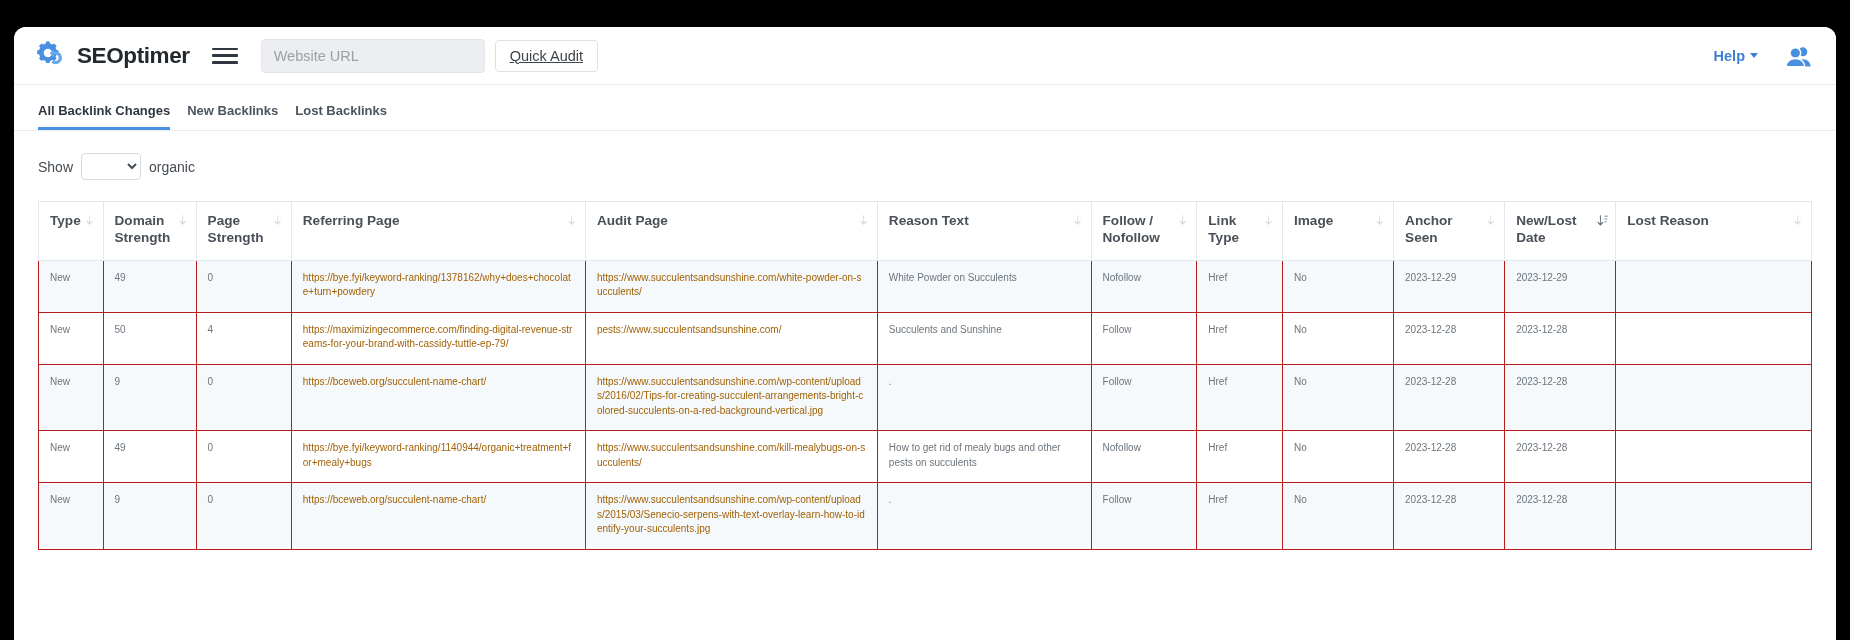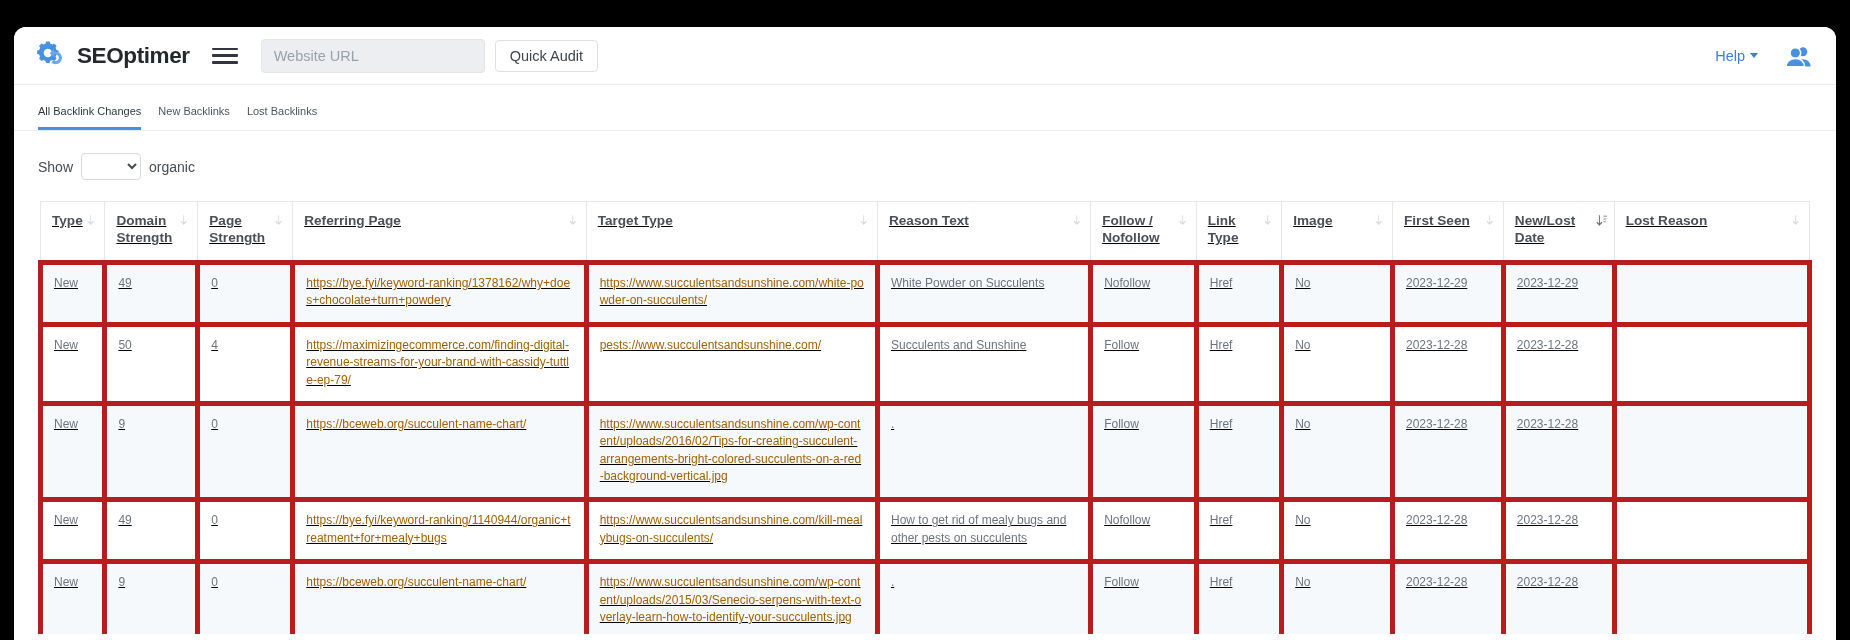--- a/index.html
+++ b/index.html
@@ -88,31 +88,32 @@
     height: 32px;
     padding: 0 14px;
     background: #ffffff;
     border: 1px solid #dde1e6;
     border-radius: 4px;
     font-size: 14.5px;
     font-family: "Liberation Sans", sans-serif;
     color: #3e444b;
     cursor: pointer;
     white-space: nowrap;
+    text-decoration: underline;
   }
 
   .topbar-right {
     margin-left: auto;
     display: flex;
     align-items: center;
     gap: 28px;
   }
   .help-link {
     font-size: 14.5px;
-    font-weight: normal;
+    font-weight: bold;
     color: #3e7fd4;
     cursor: pointer;
     white-space: nowrap;
     display: flex;
     align-items: center;
     gap: 5px;
   }
   .caret-down {
     width: 0; height: 0;
     border-left: 4px solid transparent;
@@ -126,22 +127,22 @@
 
   #tabs {
     display: flex;
     align-items: flex-end;
     gap: 0;
     padding: 16px 24px 0 24px;
     border-bottom: 1px solid #e7eaef;
     height: 46px;
   }
   .tab {
-    font-size: 11px;
-    font-weight: normal;
+    font-size: 13px;
+    font-weight: bold;
     color: #4b5560;
     padding: 0 0 10px 0;
     margin-right: 17px;
     cursor: pointer;
     border-bottom: 3px solid transparent;
     white-space: nowrap;
     line-height: 1;
   }
   .tab.active {
     color: #2e3742;
@@ -190,21 +191,20 @@
     color: #454c54;
     outline: none;
     background: #fff;
   }
 
   
   #table-scroll {
     padding: 7px 24px;
     height: 440px;
     overflow: hidden;
-    text-decoration: underline;
   }
   table {
     width: 100%;
     border-collapse: collapse;
     table-layout: fixed;
     font-size: 13.5px;
   }
   thead th {
     text-align: left;
     vertical-align: top;
@@ -225,23 +225,23 @@
     top: 12px;
     width: 11px;
     height: 13px;
     opacity: 0.55;
   }
   .sort-icon.active { opacity: 0.95; }
 
   tbody td {
     vertical-align: top;
     padding: 10px 11px 12px 11px;
-    border: 5px solid #b91c1c;
+    border: 1px solid #b91c1c;
     color: #6c757d;
-    font-size: 12px;
+    font-size: 10px;
     line-height: 1.45;
     word-wrap: break-word;
     overflow-wrap: break-word;
   }
   tbody tr.odd td { background: #f6f9fb; }
   tbody tr.even td { background: #ffffff; }
   td a {
     color: #a16207;
     text-decoration: none;
     word-break: break-all;
@@ -352,21 +352,21 @@
                   <path fill="#b7bfc8" d="M4.6 1.2v8.1L2.5 7.2 1.5 8.2l3.6 3.8 3.6-3.8-1-1-2.1 2.1V1.2z"></path>
                 </svg>
               </th>
               <th>
                 <span class="th-inner">Referring Page</span>
                 <svg class="sort-icon" viewBox="0 0 12 14">
                   <path fill="#b7bfc8" d="M4.6 1.2v8.1L2.5 7.2 1.5 8.2l3.6 3.8 3.6-3.8-1-1-2.1 2.1V1.2z"></path>
                 </svg>
               </th>
               <th>
-                <span class="th-inner">Target Type</span>
+                <span class="th-inner">Audit Page</span>
                 <svg class="sort-icon" viewBox="0 0 12 14">
                   <path fill="#b7bfc8" d="M4.6 1.2v8.1L2.5 7.2 1.5 8.2l3.6 3.8 3.6-3.8-1-1-2.1 2.1V1.2z"></path>
                 </svg>
               </th>
               <th>
                 <span class="th-inner">Reason Text</span>
                 <svg class="sort-icon" viewBox="0 0 12 14">
                   <path fill="#b7bfc8" d="M4.6 1.2v8.1L2.5 7.2 1.5 8.2l3.6 3.8 3.6-3.8-1-1-2.1 2.1V1.2z"></path>
                 </svg>
               </th>
@@ -382,21 +382,21 @@
                   <path fill="#b7bfc8" d="M4.6 1.2v8.1L2.5 7.2 1.5 8.2l3.6 3.8 3.6-3.8-1-1-2.1 2.1V1.2z"></path>
                 </svg>
               </th>
               <th>
                 <span class="th-inner">Image</span>
                 <svg class="sort-icon" viewBox="0 0 12 14">
                   <path fill="#b7bfc8" d="M4.6 1.2v8.1L2.5 7.2 1.5 8.2l3.6 3.8 3.6-3.8-1-1-2.1 2.1V1.2z"></path>
                 </svg>
               </th>
               <th>
-                <span class="th-inner">First Seen</span>
+                <span class="th-inner">Anchor Seen</span>
                 <svg class="sort-icon" viewBox="0 0 12 14">
                   <path fill="#b7bfc8" d="M4.6 1.2v8.1L2.5 7.2 1.5 8.2l3.6 3.8 3.6-3.8-1-1-2.1 2.1V1.2z"></path>
                 </svg>
               </th>
               <th>
                 <span class="th-inner">New/Lost Date</span>
                 <svg class="sort-icon active" viewBox="0 0 12 14">
                   <path fill="#58606b" d="M3.2 1.2v9.1L1.3 8.4 0.4 9.3l3.3 3.4 3.3-3.4-0.9-0.9-1.9 1.9V1.2z"></path>
                   <rect x="8.2" y="1.6" width="3.6" height="1.5" fill="#9aa3ad"></rect>
                   <rect x="8.2" y="4.6" width="3.0" height="1.5" fill="#9aa3ad"></rect>

